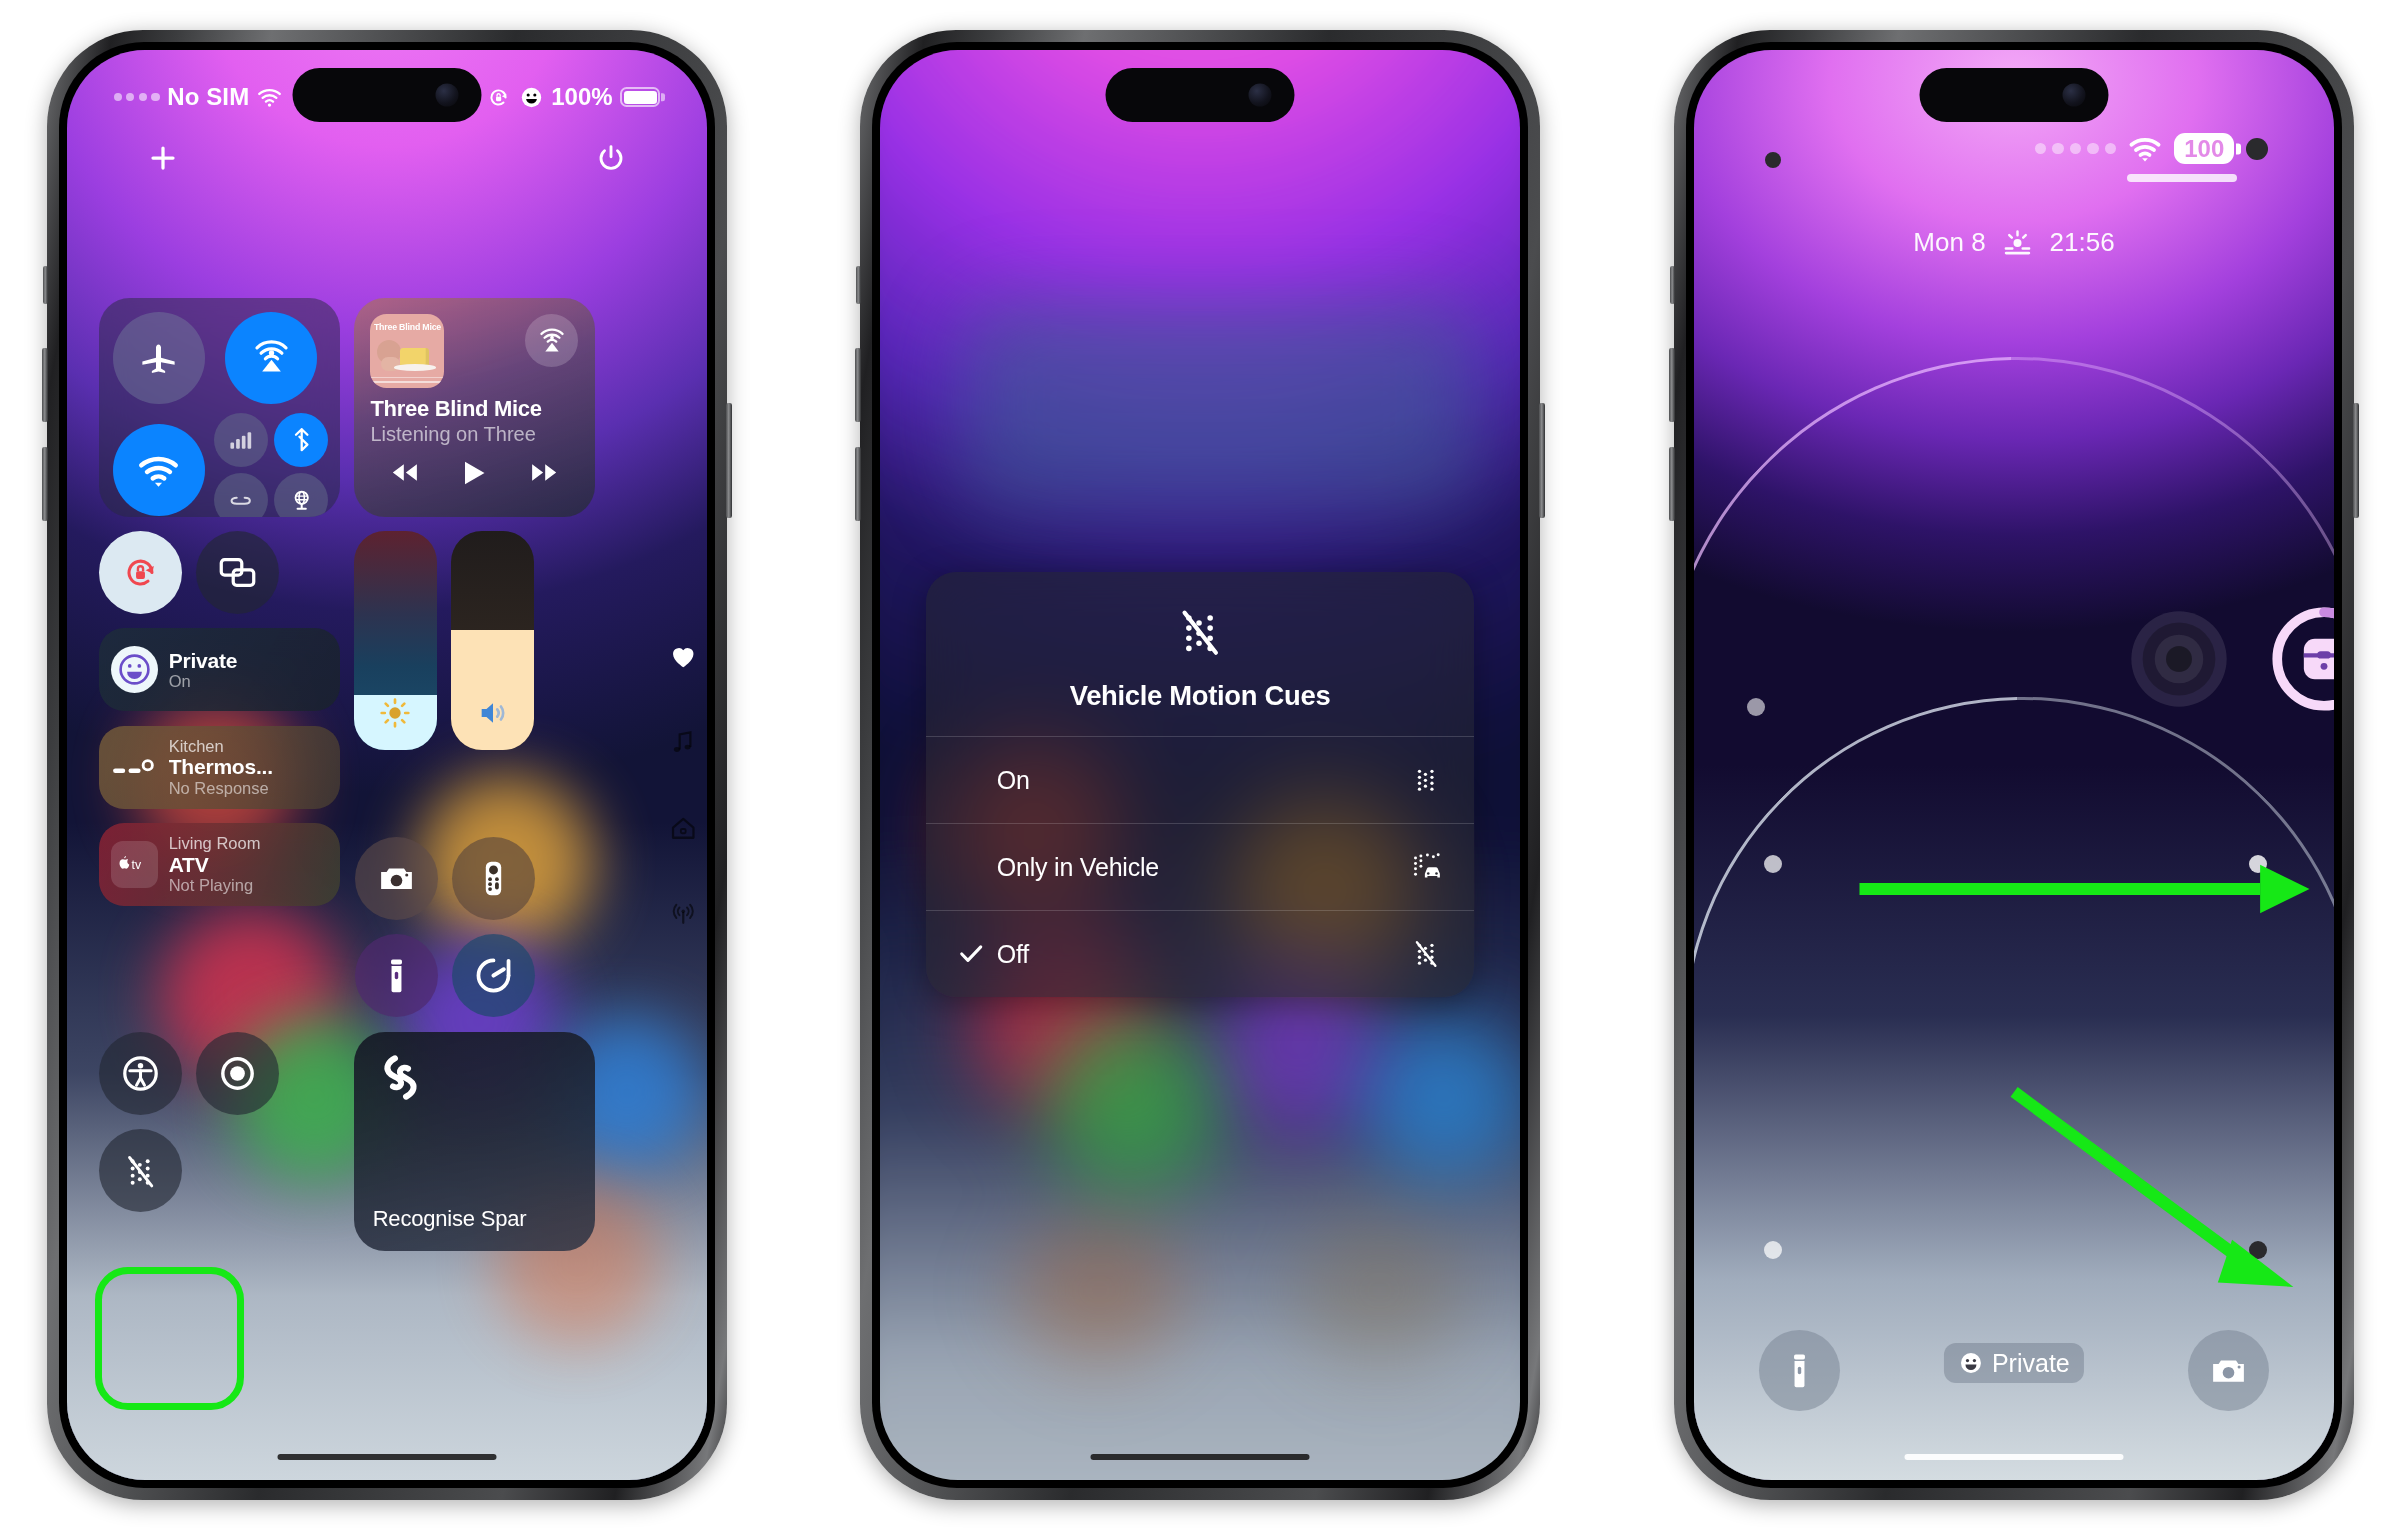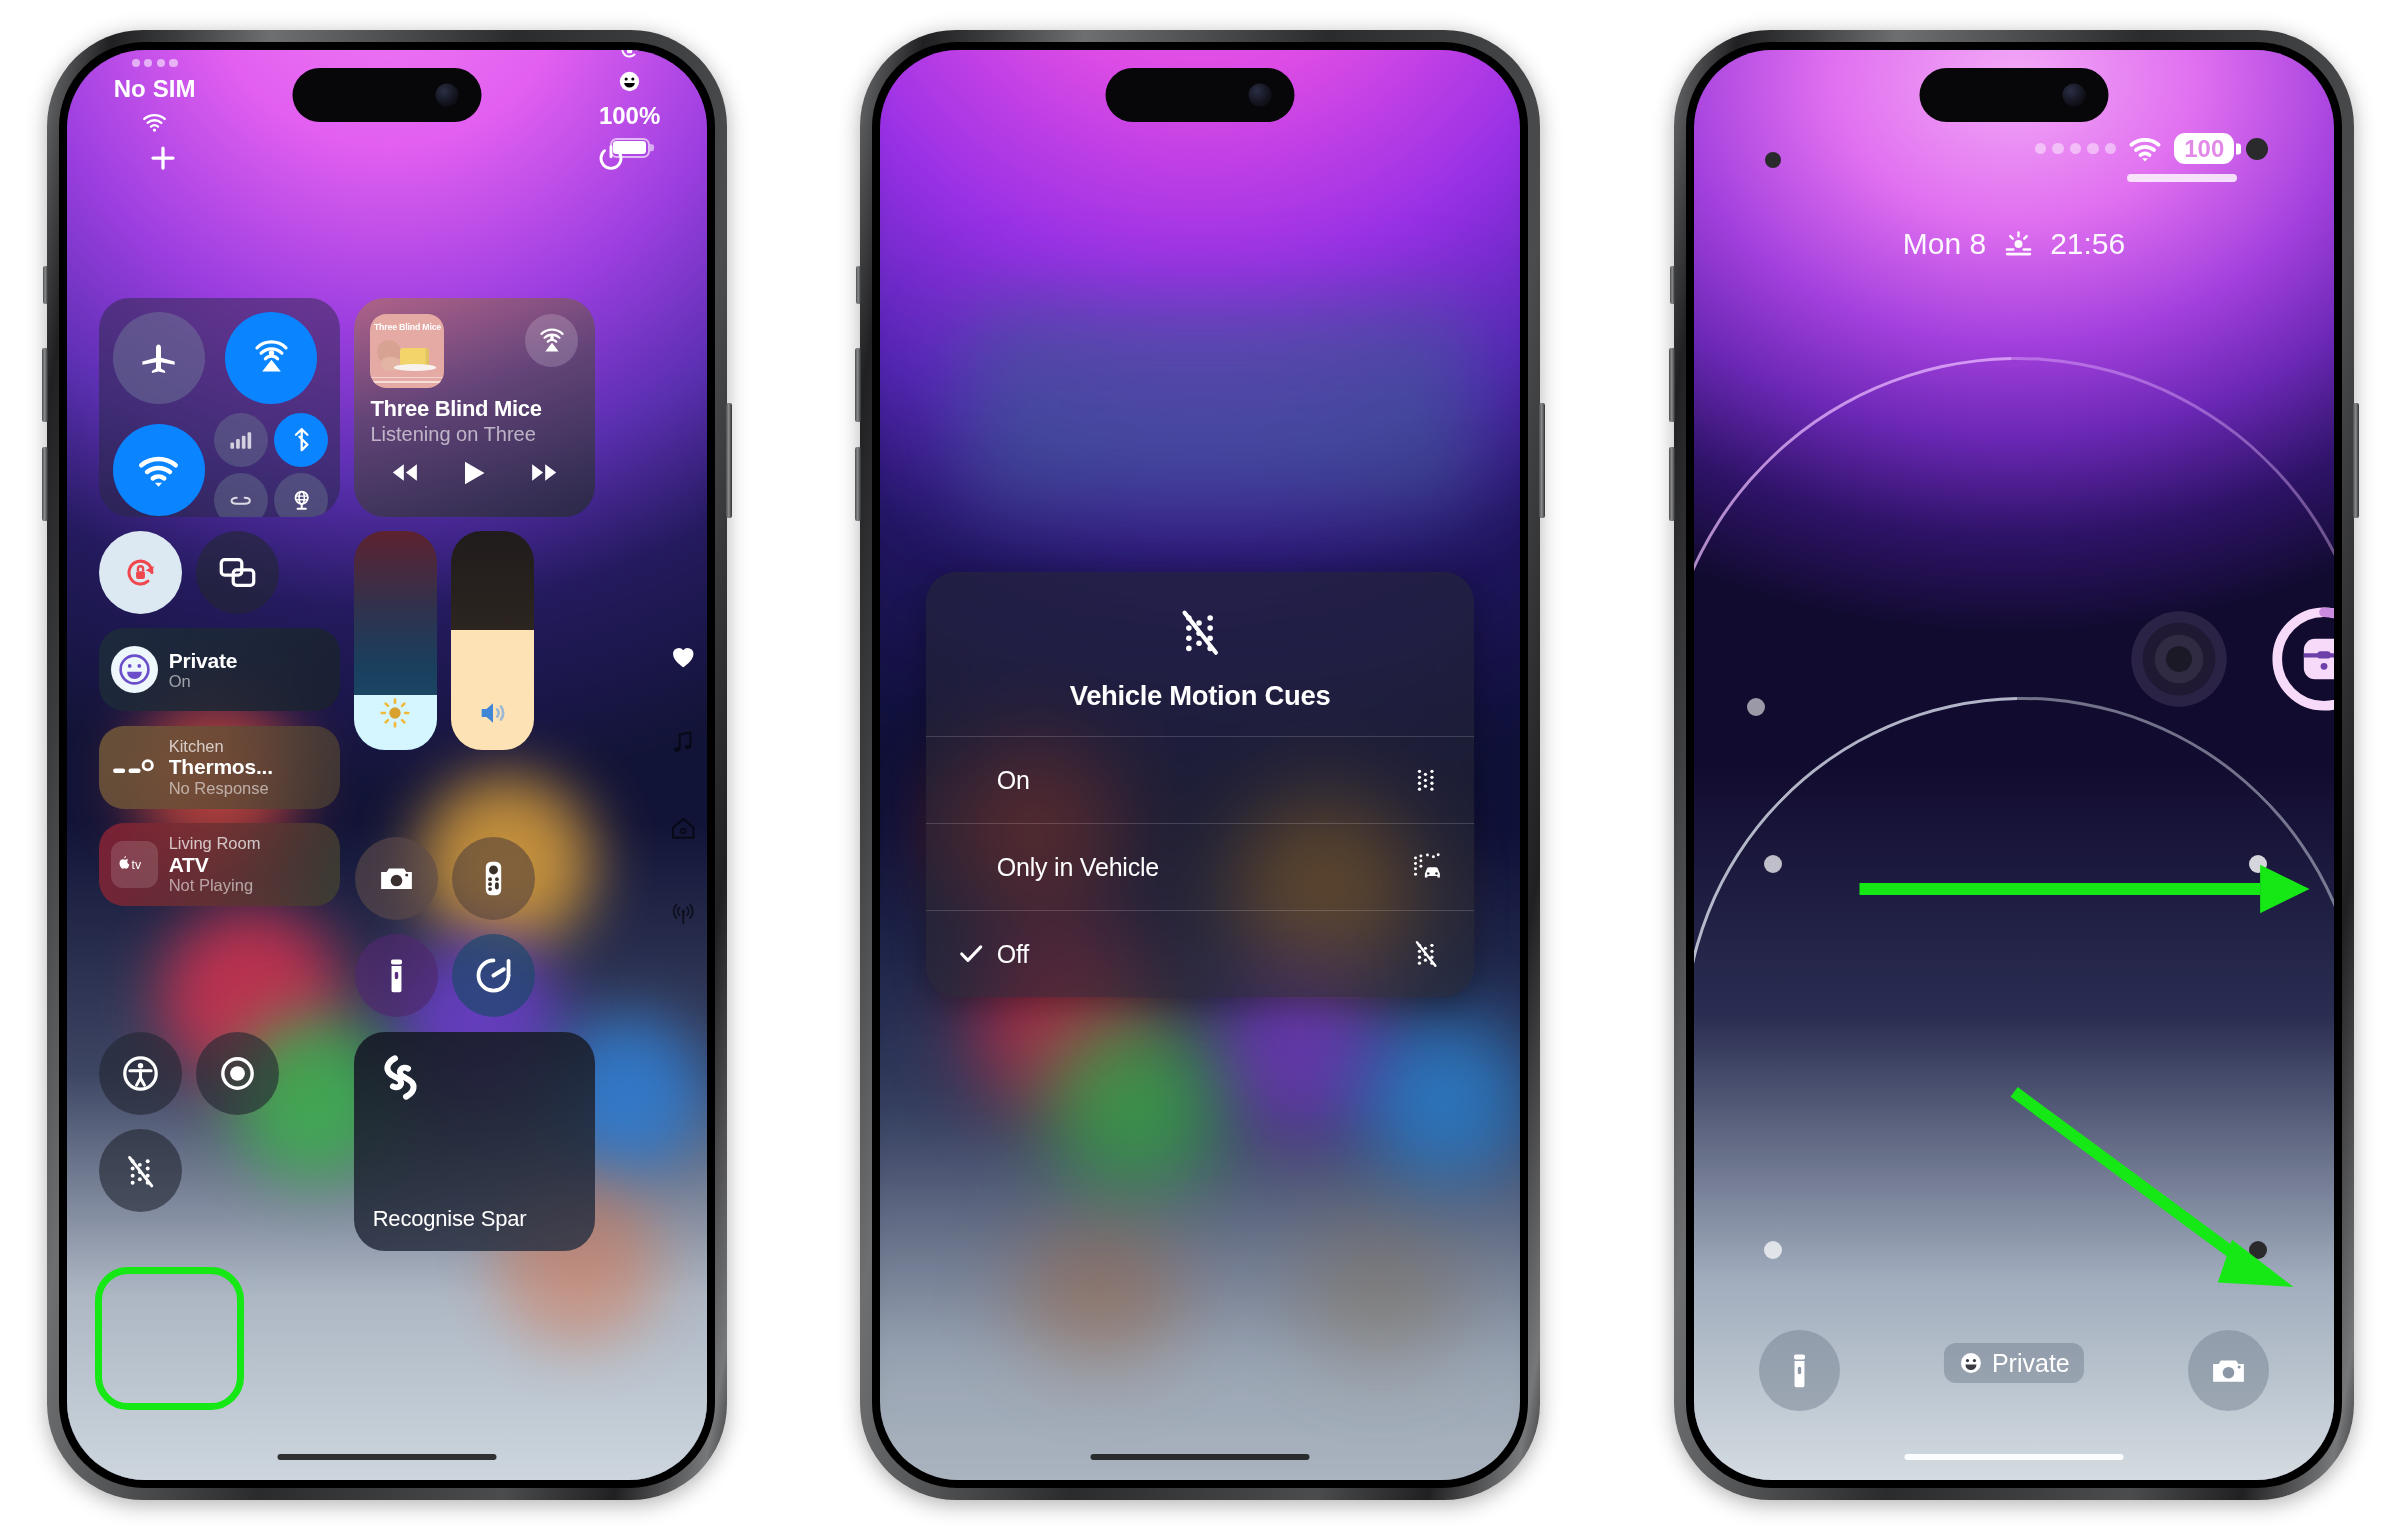--- a/index.html
+++ b/index.html
@@ -87,21 +87,21 @@
   .blobs { position:absolute; inset:0; }
   .blob { position:absolute; border-radius:50%; filter: blur(30px); opacity:.85; }
 
   
   .statusbar {
     position:absolute; top: 28.5px; left:0; right:0; height: 38px;
     display:flex; justify-content:space-between; align-items:center;
     padding: 0 47px; z-index: 30;
     color:#fff;
   }
-  .sb-left, .sb-right { display:flex; align-items:center; gap: 7.7px; flex-direction: column; }
+  .sb-left, .sb-right { display:flex; align-items:center; gap: 7.7px; }
   .sb-left { font-size: 24px; font-weight:600; letter-spacing:0.1px; }
   .sb-right { font-size: 24px; font-weight:600; }
   .dots { display:flex; gap:4.4px; align-items:center; }
   .dots i { width:8.2px; height:8.2px; border-radius:50%; background: rgba(255,255,255,.55); display:block; }
   .batt {
     width: 40px; height: 20px; border:2.2px solid rgba(255,255,255,.62);
     border-radius: 6.6px; position:relative; padding:1.6px;
   }
   .batt::after{ content:""; position:absolute; right:-6.6px; top:50%; transform:translateY(-50%);
     width:3.8px; height:7.7px; border-radius:0 2.2px 2.2px 0; background: rgba(255,255,255,.55); }
@@ -241,21 +241,21 @@
   .ls-wifi { width: 34px; height: 34px; color:#fff; }
   .ls-batt { background:#fff; border-radius: 11px; padding: 1.6px 10px; color:#e38ae8; font-size: 24px; font-weight:700; position:relative;}
   .ls-batt::after{ content:""; position:absolute; right:-7.1px; top:50%; transform:translateY(-50%);
     width:5px;height:11px;border-radius:0 2.7px 2.7px 0;background:#fff; }
   .ls-blackdot { width: 22px; height:22px; border-radius:50%; background:#2a2a2d; }
   .ls-pill { position:absolute; top: 124px; right: 97px; width: 110px; height: 8.8px; border-radius: 4.4px;
              background: rgba(255,255,255,.80); z-index:30; }
   .ls-topdot { position:absolute; top: 102px; left: 71px; width: 16.5px; height:16.5px; border-radius:50%; background:#2a2a2d; z-index:30;}
 
   .ls-datetime { position:absolute; top: 177px; left:0; right:0; text-align:center; z-index: 25;
-                 color: rgba(255,255,255,.95); font-size: 30px; font-weight:500; display:flex; justify-content:center; align-items:center; gap: 16.5px;}
+                 color: rgba(255,255,255,.95); font-size: 26px; font-weight:500; display:flex; justify-content:center; align-items:center; gap: 16.5px;}
   .ls-datetime svg { width: 31px; height: 31px; color: rgba(255,255,255,.95); }
   .ls-clock { position:absolute; top: 215px; left:0; right:0; text-align:center; z-index:25;
               color: #f7cff8; font-size: 181px; font-weight: 300; letter-spacing: -3.3px; line-height: 1; }
   .ls-cal { position:absolute; top: 564px; left: 77px; z-index:25; }
   .ls-cal .l1 { color:#fff; font-size: 28.5px; font-weight:500; }
   .ls-cal .l2 { color:#fff; font-size: 28.5px; font-weight:400; margin-top: 3.3px;}
   .ls-cal .l3 { color: rgba(255,255,255,.68); font-size: 28.5px; margin-top: 3.3px;}
   .ls-caldot { position:absolute; left: 53px; top: 648px; width: 18.7px; height:18.7px; border-radius:50%;
                background: rgba(255,255,255,.58); z-index:25; }
   .ls-widget-ripple { position:absolute; left: 433px; top: 557px; width: 104px; height: 104px; z-index:25;}

